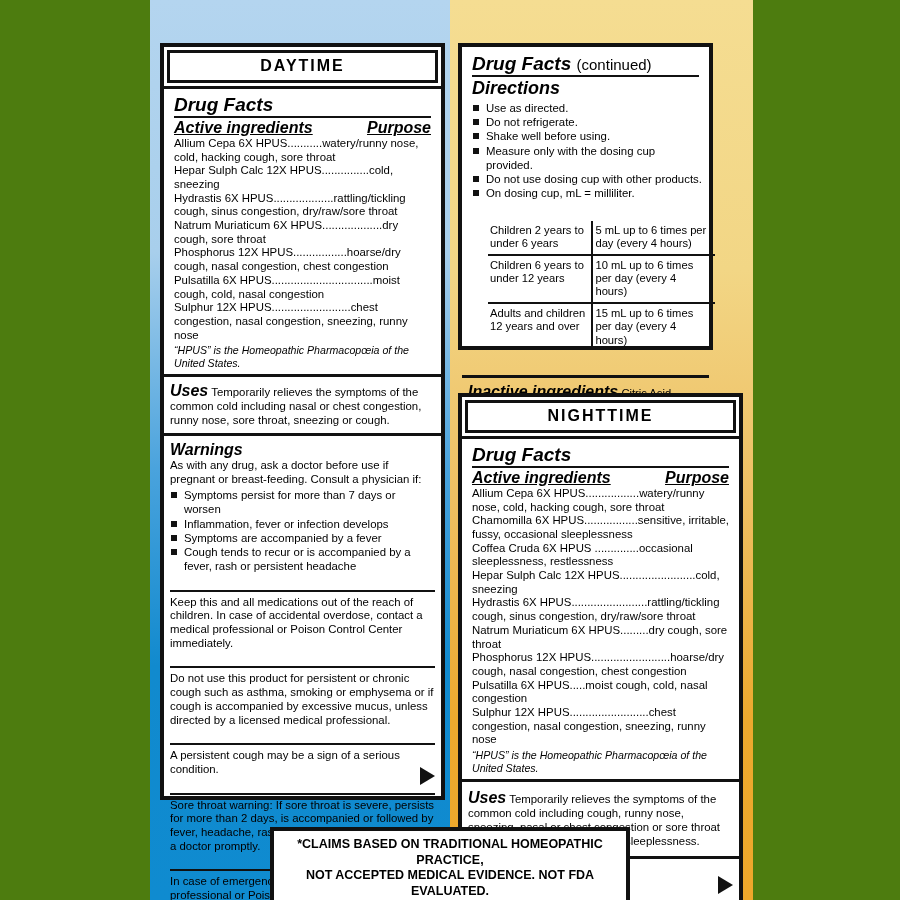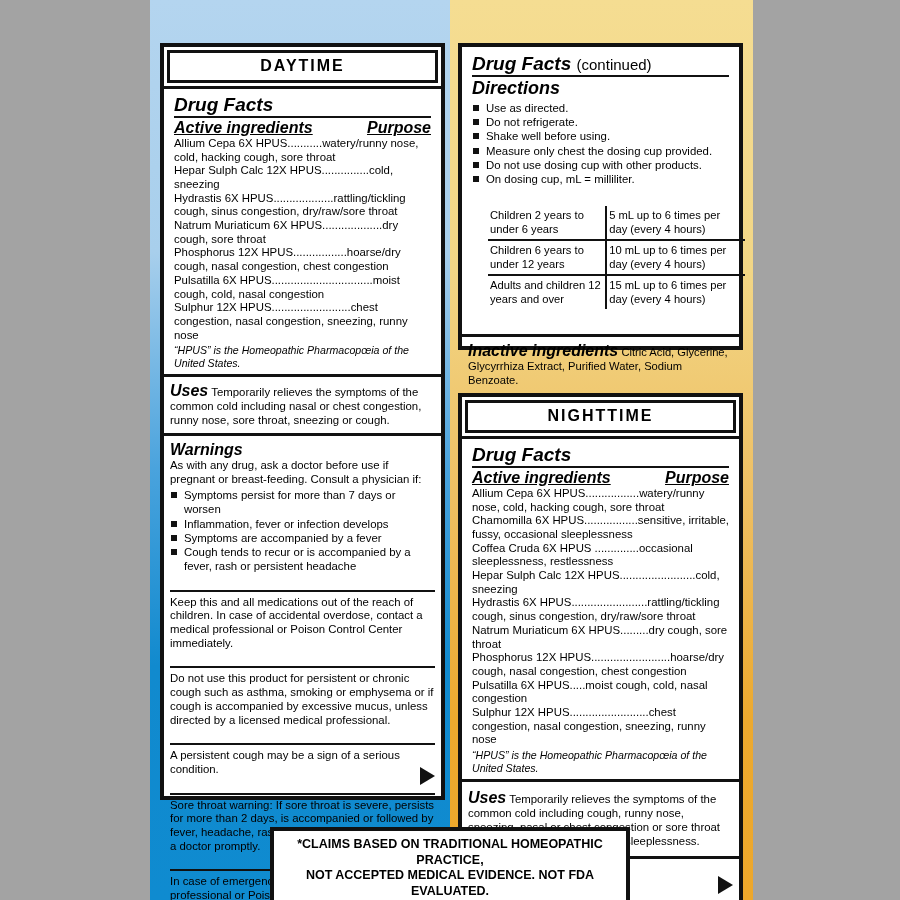--- a/index.html
+++ b/index.html
@@ -2,21 +2,21 @@
 <html><head>
 <meta charset="utf-8">
 <style>
   html,body{margin:0;padding:0;}
   body{
     width:900px;height:900px;
     background:#ffffff;
     font-family:"Liberation Sans", sans-serif;
     overflow:hidden;
   }
-  #stage{position:relative;width:900px;height:900px;background:#a3a3a3;overflow:hidden;}
+  #stage{position:relative;width:900px;height:900px;background:#4d7c0f;overflow:hidden;}
 
   
   .bg{position:absolute;}
   #bg-left{left:150px;top:0;width:300px;height:900px;
     background:linear-gradient(to bottom,#b4d5ef 0%,#a8cfec 28%,#4aa3dd 52%,#118ace 74%,#0f8bd0 100%);}
   #bg-right{left:450px;top:0;width:303px;height:900px;
     background:linear-gradient(to bottom,#f5dd92 0%,#f2d685 30%,#eebf63 55%,#eca92e 80%,#eda72b 100%);}
 
   
   .panel{position:absolute;background:#fff;border:4px solid #111;box-sizing:border-box;}
@@ -149,33 +149,33 @@
         <div class="blk">
           <b>In case of emergency,</b>
           <span>contact a medical professional or Poison Control Center immediately.</span>
         </div>
       </div>
     </div>
 
     <div class="arrow" style="right:6px;bottom:11px;"></div>
   </div>
 
-  <div class="panel" id="p-continued" style="left:458px;top:43px;width:285px;height:307px;">
+  <div class="panel" id="p-continued" style="left:458px;top:43px;width:255px;height:307px;">
 
     <div class="sec" style="padding-top:5px;">
       <div class="df">
         <span>Drug Facts</span>
         <span class="cont">(continued)</span>
       </div>
       <div class="dir-title">Directions</div>
       <ul class="bl" id="dir-bullets" style="margin-left:4px;">
           <li>Use as directed.</li>
           <li>Do not refrigerate.</li>
           <li>Shake well before using.</li>
-          <li>Measure only chest the dosing cup provided.</li>
+          <li>Measure only with the dosing cup provided.</li>
           <li>Do not use dosing cup with other products.</li>
           <li>On dosing cup, mL = milliliter.</li>
         </ul>
       <table class="dose">
         <tbody id="dose-body">
             <tr>
               <td class="age">Children 2 years to under 6 years</td>
               <td>5 mL up to 6 times per day (every 4 hours)</td>
             </tr>
             <tr>

